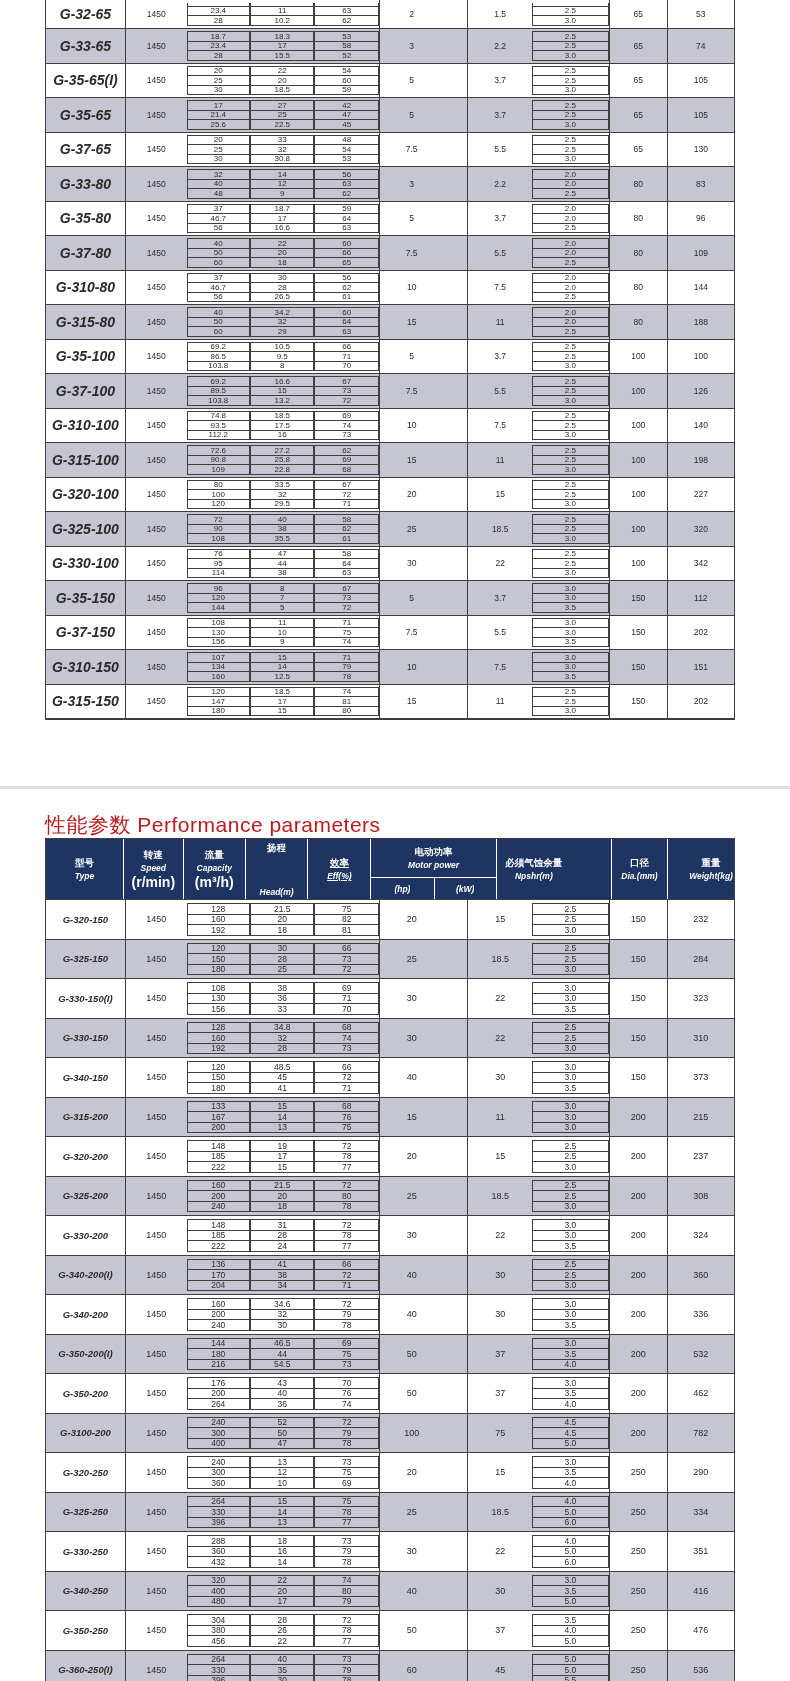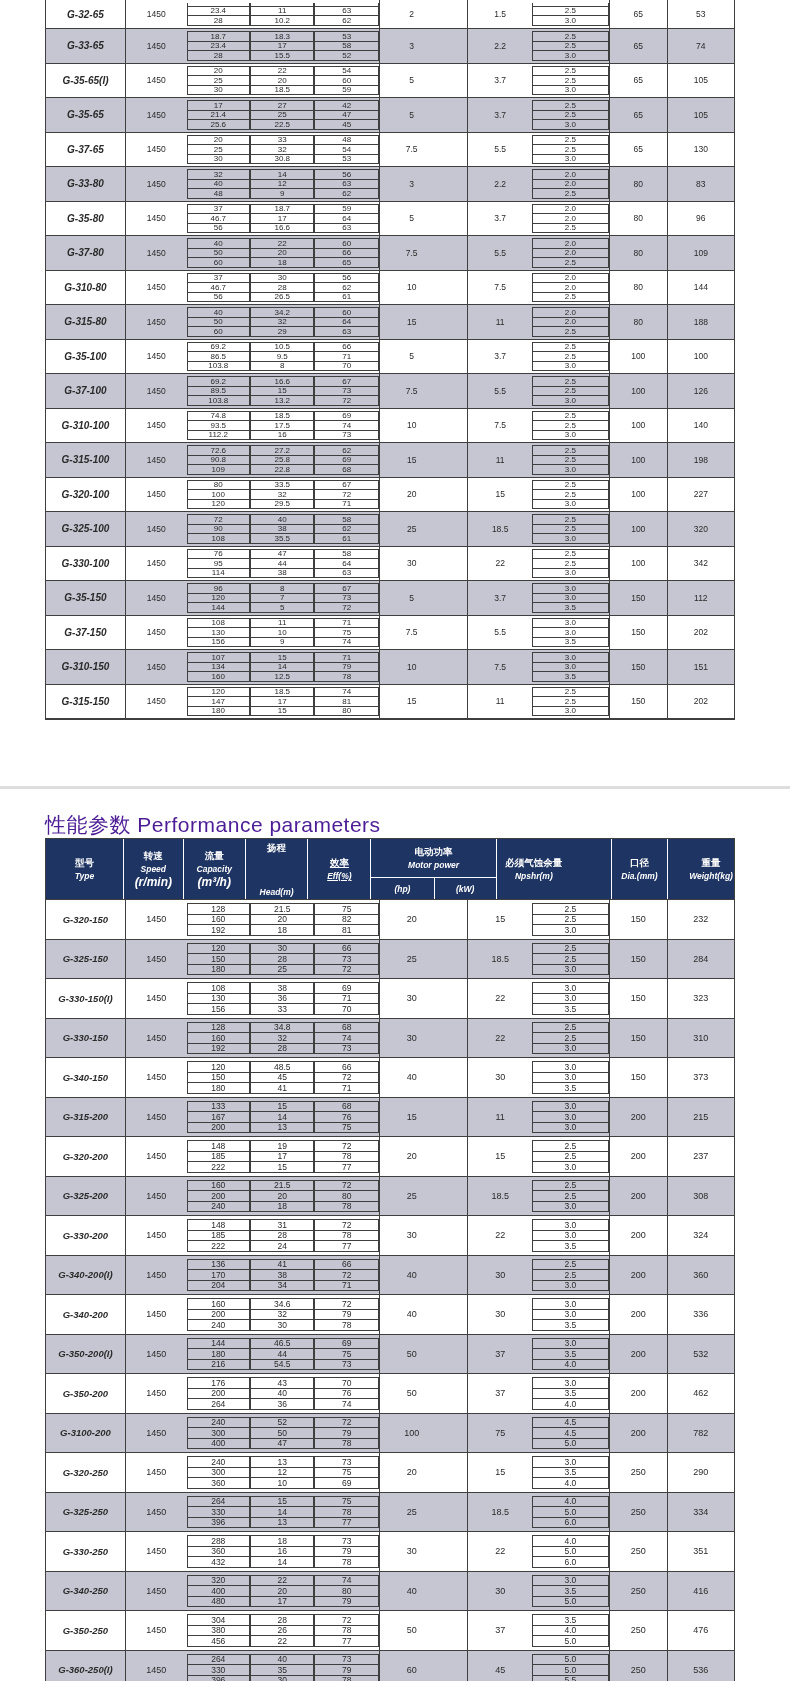--- a/index.html
+++ b/index.html
@@ -13,21 +13,21 @@
           border:1px solid #3f3f3f;background:#fff;}
   .t1{top:0;border-top:none;border-bottom:2px solid #3f3f3f;}
   .t2{top:838px;}
   .prow{display:flex;height:34.5px;border-top:1px solid #3f3f3f;background:#fff;box-sizing:border-box;}
   .t1 .prow:first-of-type{border-top:none;height:28px;}
   .t2 .prow{height:39.5px;}
   .prow.shaded{background:#c6c6d2;}
   .c{position:relative;display:flex;align-items:center;justify-content:center;
      box-sizing:border-box;font-size:8.5px;color:#2a2a2a;}
   .t2 .c{font-size:9px;}
-  .type{width:82px;font-style:italic;font-weight:bold;font-size:10px;}
+  .type{width:82px;font-style:italic;font-weight:bold;font-size:14px;}
   .t2 .type{font-size:9.5px;}
   .speed{width:64px;border-left:1px solid #3f3f3f;}
   .cap{width:66px;}
   .head{width:67px;}
   .eff{width:67px;}
   .hp{width:67px;border-left:1px solid #3f3f3f;}
   .kw{width:67px;border-left:1px solid #3f3f3f;margin-left:24px;}
   .npshr{width:80px;}
   .dia{width:60px;border-left:1px solid #3f3f3f;}
   .weight{width:70px;border-left:1px solid #3f3f3f;}
@@ -39,33 +39,33 @@
   .sub:first-child{margin-top:0;}
   .clip-top .stack::before{content:"";display:block;width:100%;height:4px;box-sizing:border-box;
        border:1px solid #3f3f3f;border-top:none;margin-bottom:-1px;}
   
   .thead{display:flex;height:60px;background:#1e3462;color:#fff;box-sizing:border-box;}
   .th{display:flex;flex-direction:column;align-items:center;justify-content:center;gap:1px;
       border-left:1px solid #fff;box-sizing:border-box;}
   .th:first-child{border-left:none;}
   .th .zh{font-size:9.5px;font-weight:bold;}
   .th .en{font-size:8.5px;font-weight:bold;font-style:italic;}
-  .th .unit{font-size:12px;font-weight:bold;font-style:italic;}
+  .th .unit{font-size:14px;font-weight:bold;}
   .w-type{width:82px;}.w-speed{width:64px;}.w-cap{width:66px;}.w-head{width:67px;gap:32px;}
   .w-eff{width:67px;text-decoration:underline;}.w-group{width:134px;padding:0;}.w-npshr{width:80px;}
   .w-dia{width:60px;margin-left:40px;}.w-weight{width:70px;padding-left:20px;}
   .group-top{flex:1 1 auto;display:flex;flex-direction:column;align-items:center;justify-content:center;width:100%;gap:1px;}
   .group-bottom{flex:0 0 22px;display:flex;width:100%;border-top:1px solid #fff;box-sizing:border-box;}
   .group-bottom .gcell{flex:1 1 50%;display:flex;align-items:center;justify-content:center;
       font-size:8.5px;font-weight:bold;font-style:italic;box-sizing:border-box;}
   .group-bottom .gcell + .gcell{border-left:1px solid #fff;text-align:right;}
   
   .rule{position:absolute;top:786px;left:0;width:790px;height:3px;background:#dedede;}
   .title{position:absolute;top:797px;left:45px;font-size:21px;font-weight:500;
-         color:#4c1d95;letter-spacing:.5px;}
+         color:#b91c1c;letter-spacing:.5px;}
   .pole{position:absolute;top:851px;left:45px;width:690px;text-align:right;
         font-size:10.5px;font-weight:bold;font-style:italic;color:#15152a;}
 </style>
 </head>
 <body>
 
 <div class="sheet">
 
   <div class="wm" style="top:60px;left:230px;">╳╳</div>
   <div class="wm" style="top:420px;left:430px;">╳╳</div>

